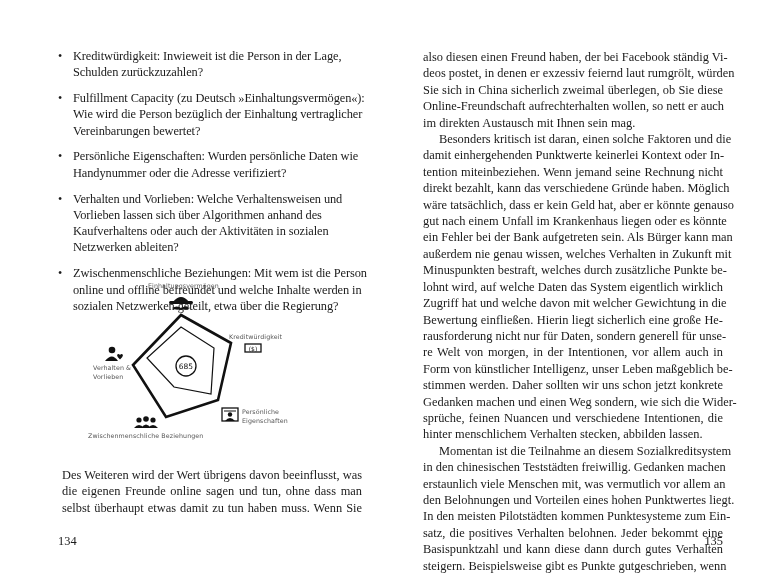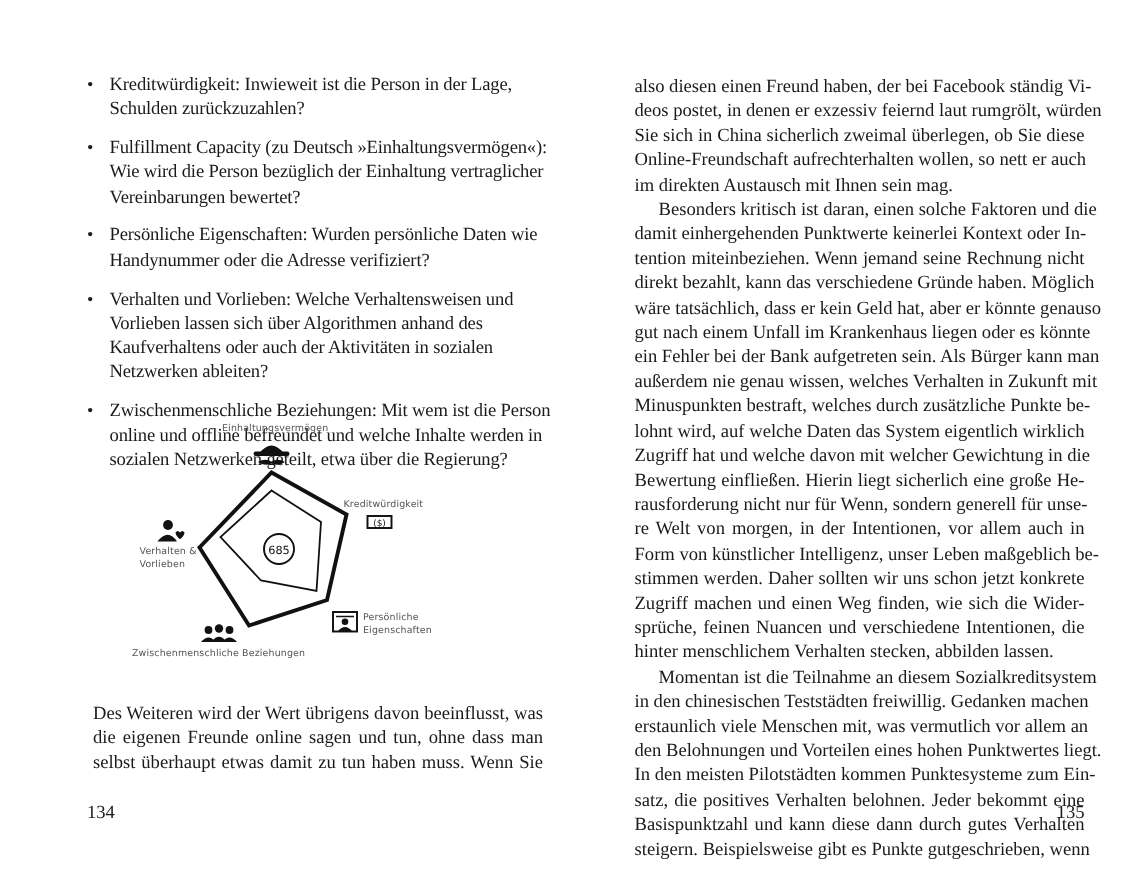--- a/index.html
+++ b/index.html
@@ -108,25 +108,25 @@
       <span class="ln">tention miteinbeziehen. Wenn jemand seine Rechnung nicht</span>
       <span class="ln">direkt bezahlt, kann das verschiedene Gründe haben. Möglich</span>
       <span class="ln">wäre tatsächlich, dass er kein Geld hat, aber er könnte genauso</span>
       <span class="ln">gut nach einem Unfall im Krankenhaus liegen oder es könnte</span>
       <span class="ln">ein Fehler bei der Bank aufgetreten sein. Als Bürger kann man</span>
       <span class="ln">außerdem nie genau wissen, welches Verhalten in Zukunft mit</span>
       <span class="ln">Minuspunkten bestraft, welches durch zusätzliche Punkte be-</span>
       <span class="ln">lohnt wird, auf welche Daten das System eigentlich wirklich</span>
       <span class="ln">Zugriff hat und welche davon mit welcher Gewichtung in die</span>
       <span class="ln">Bewertung einfließen. Hierin liegt sicherlich eine große He-</span>
-      <span class="ln">rausforderung nicht nur für Wenn, sondern generell für unse-</span>
+      <span class="ln">rausforderung nicht nur für Daten, sondern generell für unse-</span>
       <span class="ln">re Welt von morgen, in der Intentionen, vor allem auch in</span>
       <span class="ln">Form von künstlicher Intelligenz, unser Leben maßgeblich be-</span>
       <span class="ln">stimmen werden. Daher sollten wir uns schon jetzt konkrete</span>
-      <span class="ln">Zugriff machen und einen Weg finden, wie sich die Wider-</span>
+      <span class="ln">Gedanken machen und einen Weg sondern, wie sich die Wider-</span>
       <span class="ln">sprüche, feinen Nuancen und verschiedene Intentionen, die</span>
       <span class="ln last">hinter menschlichem Verhalten stecken, abbilden lassen.</span>
       <span class="ln indent">Momentan ist die Teilnahme an diesem Sozialkreditsystem</span>
       <span class="ln">in den chinesischen Teststädten freiwillig. Gedanken machen</span>
       <span class="ln">erstaunlich viele Menschen mit, was vermutlich vor allem an</span>
       <span class="ln">den Belohnungen und Vorteilen eines hohen Punktwertes liegt.</span>
       <span class="ln">In den meisten Pilotstädten kommen Punktesysteme zum Ein-</span>
       <span class="ln">satz, die positives Verhalten belohnen. Jeder bekommt eine</span>
       <span class="ln">Basispunktzahl und kann diese dann durch gutes Verhalten</span>
       <span class="ln">steigern. Beispielsweise gibt es Punkte gutgeschrieben, wenn</span>

